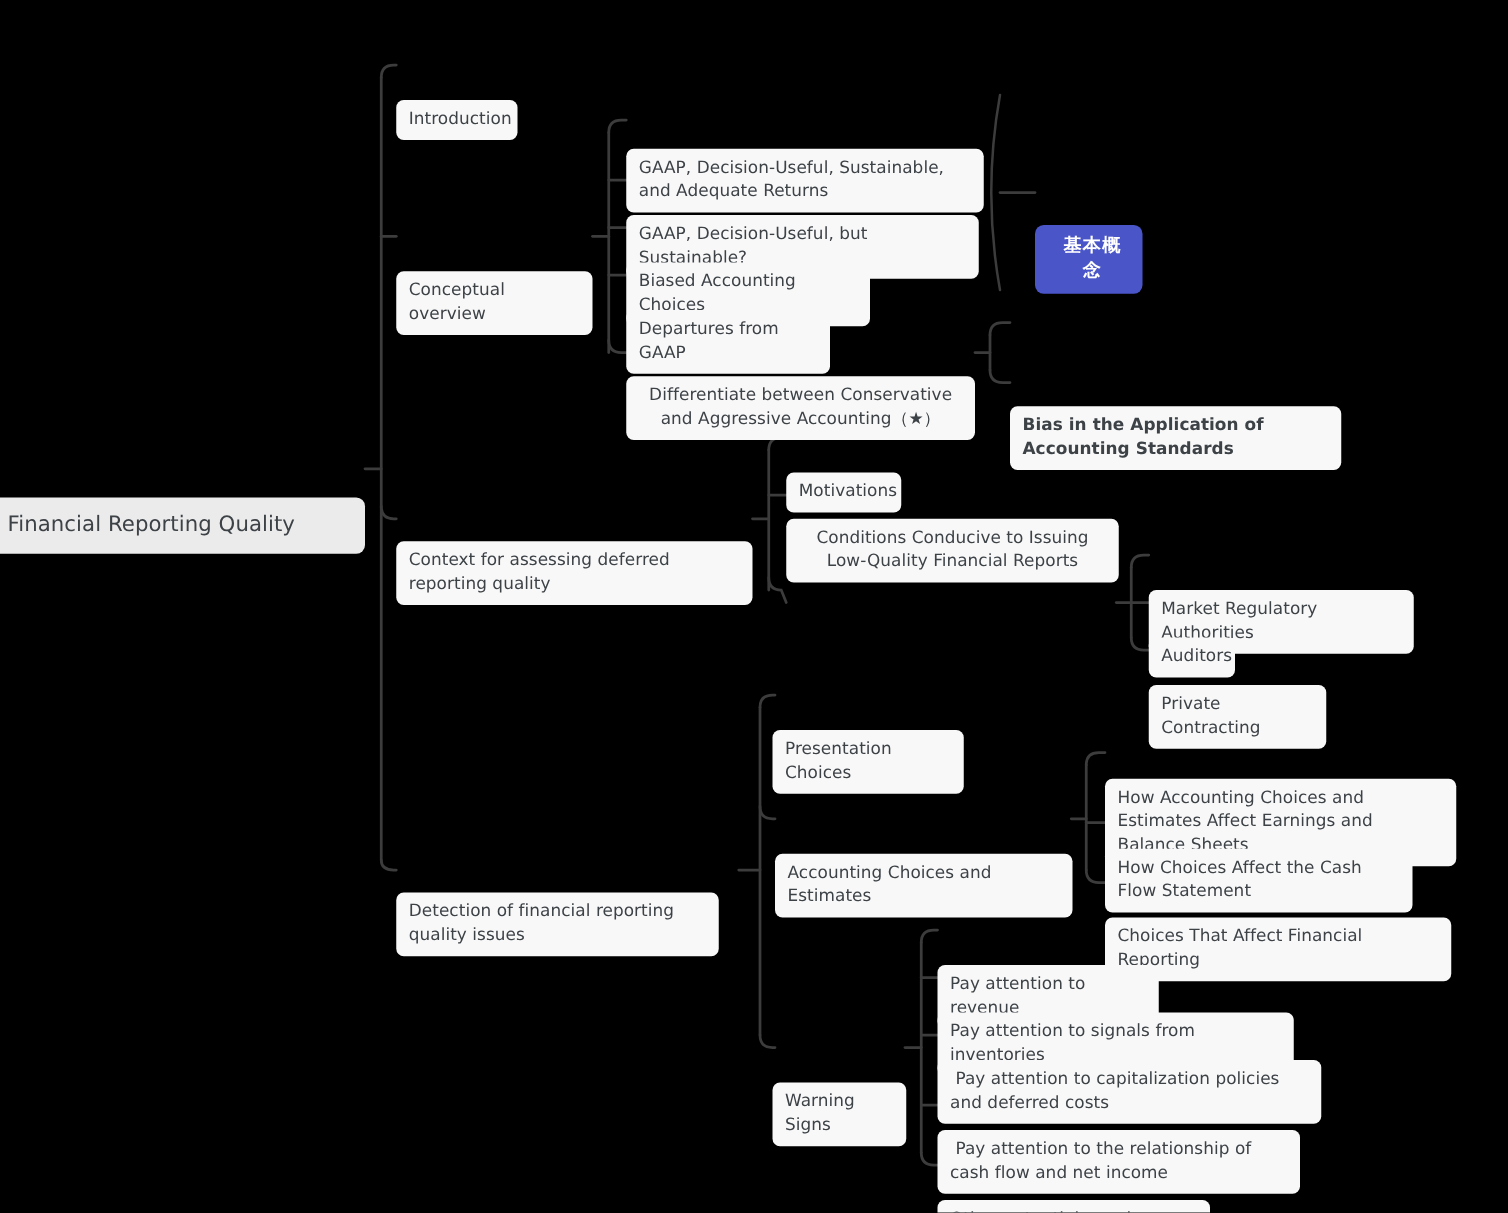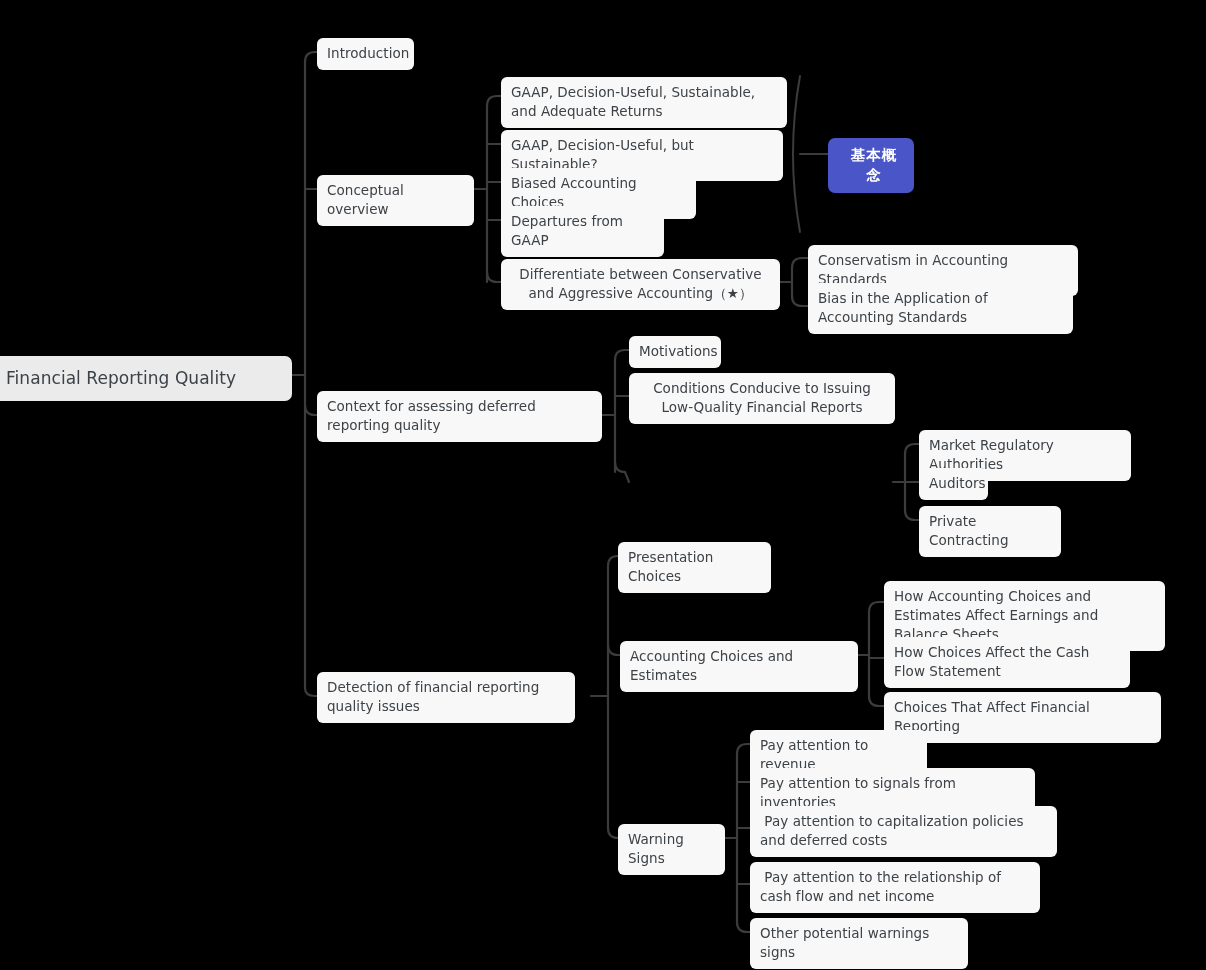--- a/index.html
+++ b/index.html
@@ -14,20 +14,21 @@
     position:absolute;
     box-sizing:border-box;
     background:#f8f8f8;
     color:#3d4247;
     border-radius:6px;
     font-size:13.5px;
     line-height:19px;
     padding:6px 10px 7px 10px;
     white-space:pre-wrap;
     letter-spacing:0.05px;
+    margin-top:42px;
   }
   .node.root{
     background:#ebebeb;
     font-size:17px;
     line-height:24px;
     padding:10px 14px 11px 14px;
     border-radius:7px;
     color:#3d4247;
   }
   .node.accent{
@@ -126,23 +127,22 @@
   <div class="node" style="left:501px;top:130px;width:282px;">GAAP, Decision-Useful, but Sustainable?</div>
 
   <div class="node" style="left:501px;top:168px;width:195px;">Biased Accounting Choices</div>
 
   <div class="node" style="left:501px;top:206px;width:163px;">Departures from GAAP</div>
 
   <div class="node" style="left:501px;top:259px;width:279px;text-align:center;">Differentiate between Conservative and Aggressive Accounting（★）</div>
 
   <div class="node accent" style="left:828px;top:138px;width:86px;text-align:center;">基本概念</div>
 
-  <div class="node" style="left:808px;top:245px;width:270px;">Conservatism in Accounting Standards</div>
 
-  <div class="node" style="left:808px;top:283px;width:265px;">Bias in the Application of Accounting Standards</div>
+  <div class="node" style="left:808px;top:283px;width:265px;font-weight:bold;">Bias in the Application of Accounting Standards</div>
 
   <div class="node" style="left:629px;top:336px;width:92px;">Motivations</div>
 
   <div class="node" style="left:629px;top:373px;width:266px;text-align:center;">Conditions Conducive to Issuing Low-Quality Financial Reports</div>
 
 
   <div class="node" style="left:919px;top:430px;width:212px;">Market Regulatory Authorities</div>
 
   <div class="node" style="left:919px;top:468px;width:69px;">Auditors</div>
 

